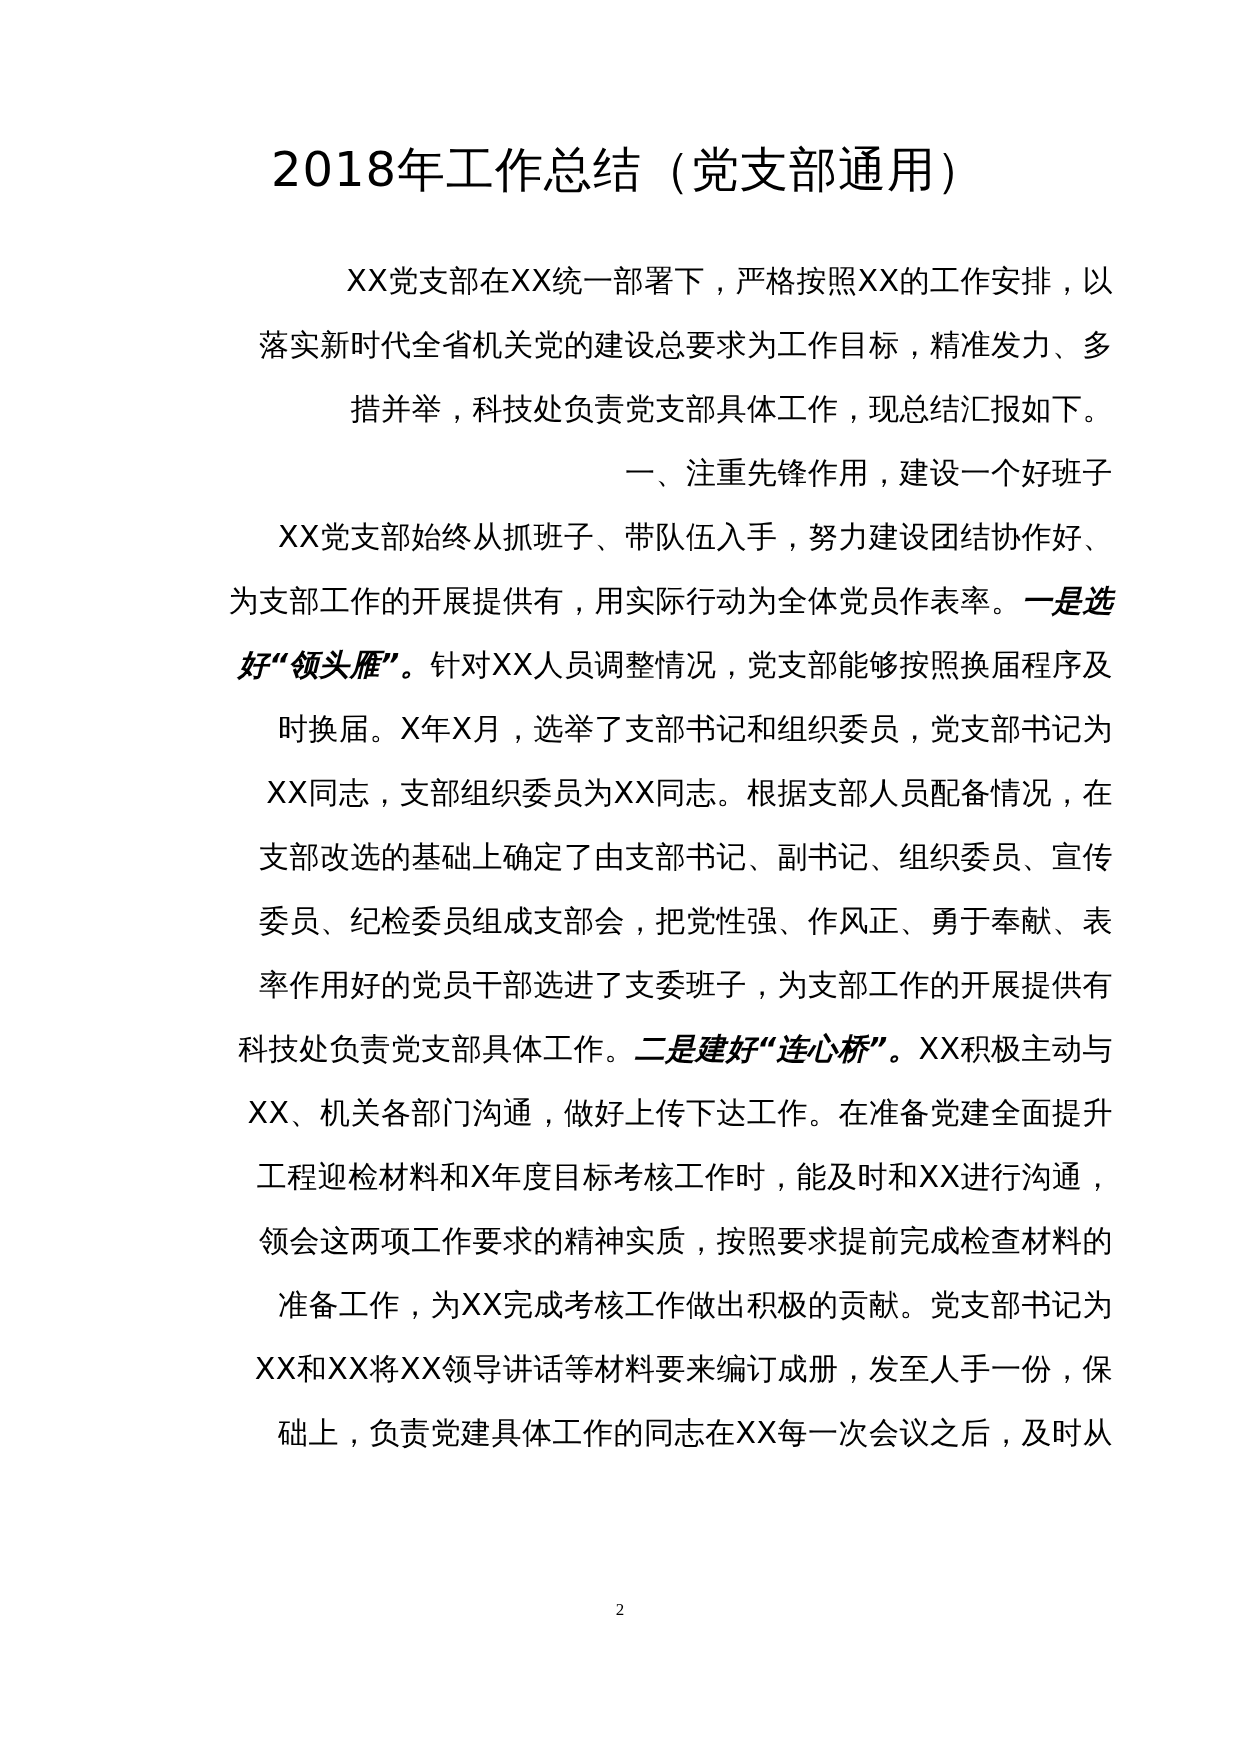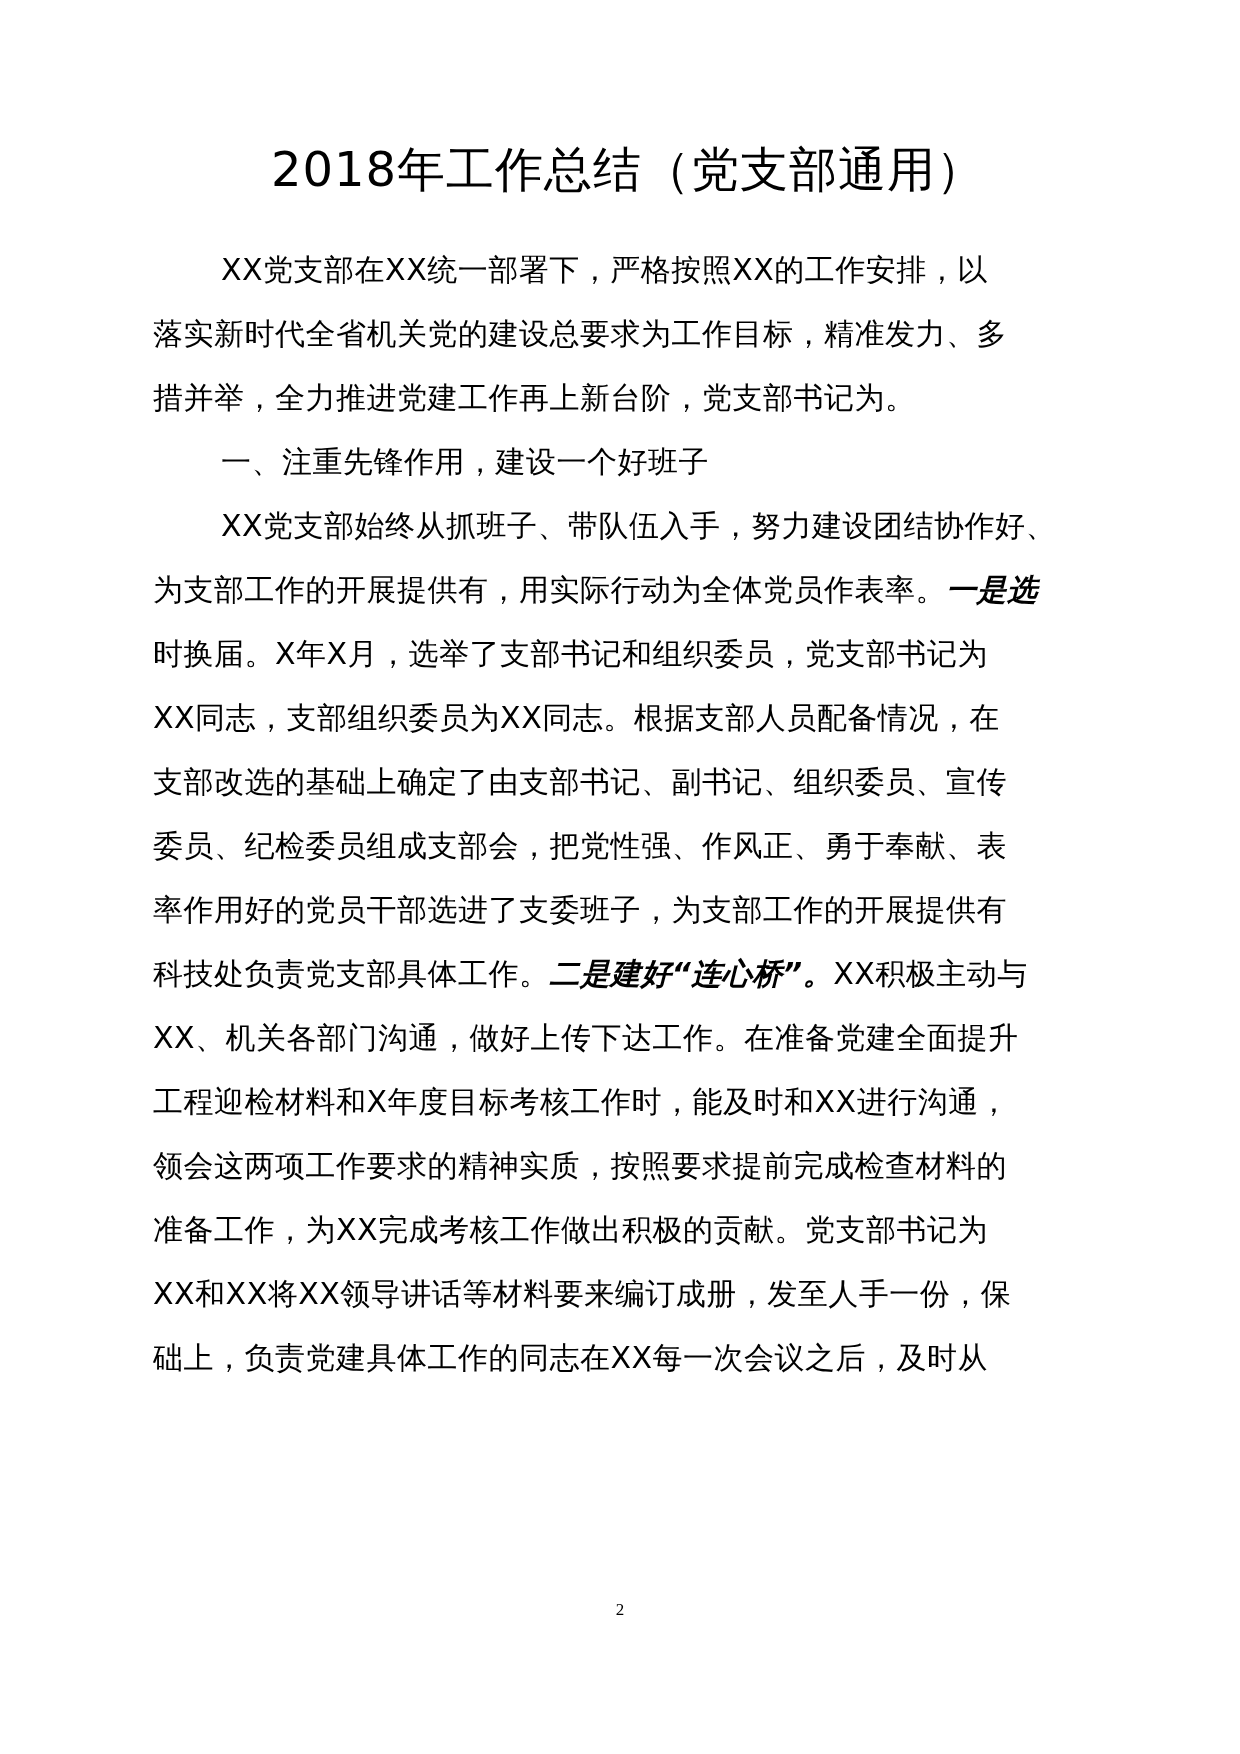--- a/index.html
+++ b/index.html
@@ -1,38 +1,39 @@
 <!DOCTYPE html>
 <html><head>
 <meta charset="utf-8">
 <style>
   html, body { margin: 0; padding: 0; background: #ffffff; }
   body { width: 1240px; height: 1754px; position: relative; overflow: hidden;
          font-family: "DejaVu Sans", "Liberation Sans", sans-serif; color: #000; }
   .title { position: absolute; top: 138px; left: 0; width: 1240px; text-align: center;
            font-size: 48px; letter-spacing: 1px; margin-left: 8px; }
-  .body-text { position: absolute; left: 153px; top: 238px; width: 960px; }
+  .body-text { position: absolute; left: 153px; top: 249px; width: 960px; text-align: right; }
   .line { height: 64px; font-size: 30px; line-height: 64px; white-space: nowrap; letter-spacing: 0.5px; }
   .indent { padding-left: 68px; }
   b { font-weight: bold; font-style: italic; }
   .page-num { position: absolute; top: 1600px; left: 0; width: 1240px; text-align: center;
               font-family: "Liberation Serif", serif; font-size: 17px; }
 </style>
 </head>
 <body>
 
 <div class="title">2018年工作总结（党支部通用）</div>
 
 <div class="body-text" id="body-text">
     <div class="line indent"><span>XX党支部在XX统一部署下，严格按照XX的工作安排，以</span></div>
     <div class="line"><span>落实新时代全省机关党的建设总要求为工作目标，精准发力、多</span></div>
-    <div class="line"><span>措并举，全力推进党建工作再上新台阶，党支部书记为。</span></div>
+    <div class="line"><span>措并举，科技处负责党支部具体工作，现总结汇报如下。</span></div>
     <div class="line indent"><span>一、注重先锋作用，建设一个好班子</span></div>
     <div class="line indent"><span>XX党支部始终从抓班子、带队伍入手，努力建设团结协作好、</span></div>
     <div class="line"><span>为支部工作的开展提供有，用实际行动为全体党员作表率。</span><b>一是选</b></div>
+    <div class="line"><b>好“领头雁”。</b><span>针对XX人员调整情况，党支部能够按照换届程序及</span></div>
     <div class="line"><span>时换届。X年X月，选举了支部书记和组织委员，党支部书记为</span></div>
     <div class="line"><span>XX同志，支部组织委员为XX同志。根据支部人员配备情况，在</span></div>
     <div class="line"><span>支部改选的基础上确定了由支部书记、副书记、组织委员、宣传</span></div>
     <div class="line"><span>委员、纪检委员组成支部会，把党性强、作风正、勇于奉献、表</span></div>
     <div class="line"><span>率作用好的党员干部选进了支委班子，为支部工作的开展提供有</span></div>
     <div class="line"><span>科技处负责党支部具体工作。</span><b>二是建好“连心桥”。</b><span>XX积极主动与</span></div>
     <div class="line"><span>XX、机关各部门沟通，做好上传下达工作。在准备党建全面提升</span></div>
     <div class="line"><span>工程迎检材料和X年度目标考核工作时，能及时和XX进行沟通，</span></div>
     <div class="line"><span>领会这两项工作要求的精神实质，按照要求提前完成检查材料的</span></div>
     <div class="line"><span>准备工作，为XX完成考核工作做出积极的贡献。党支部书记为</span></div>

